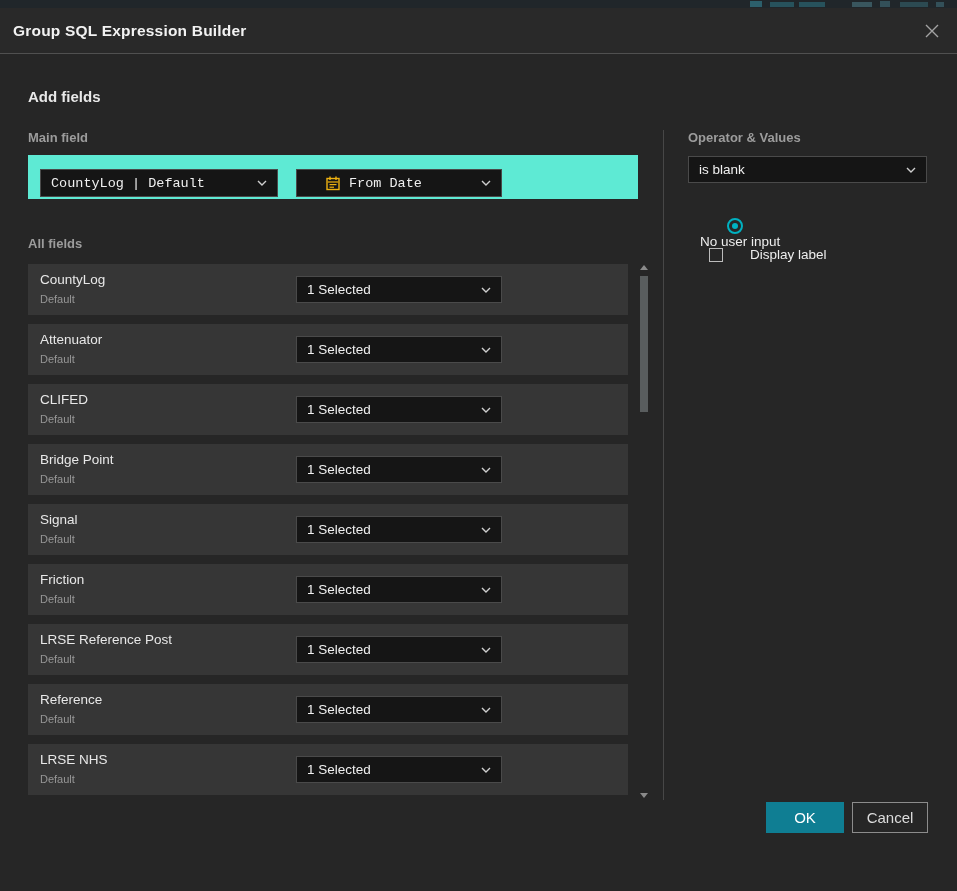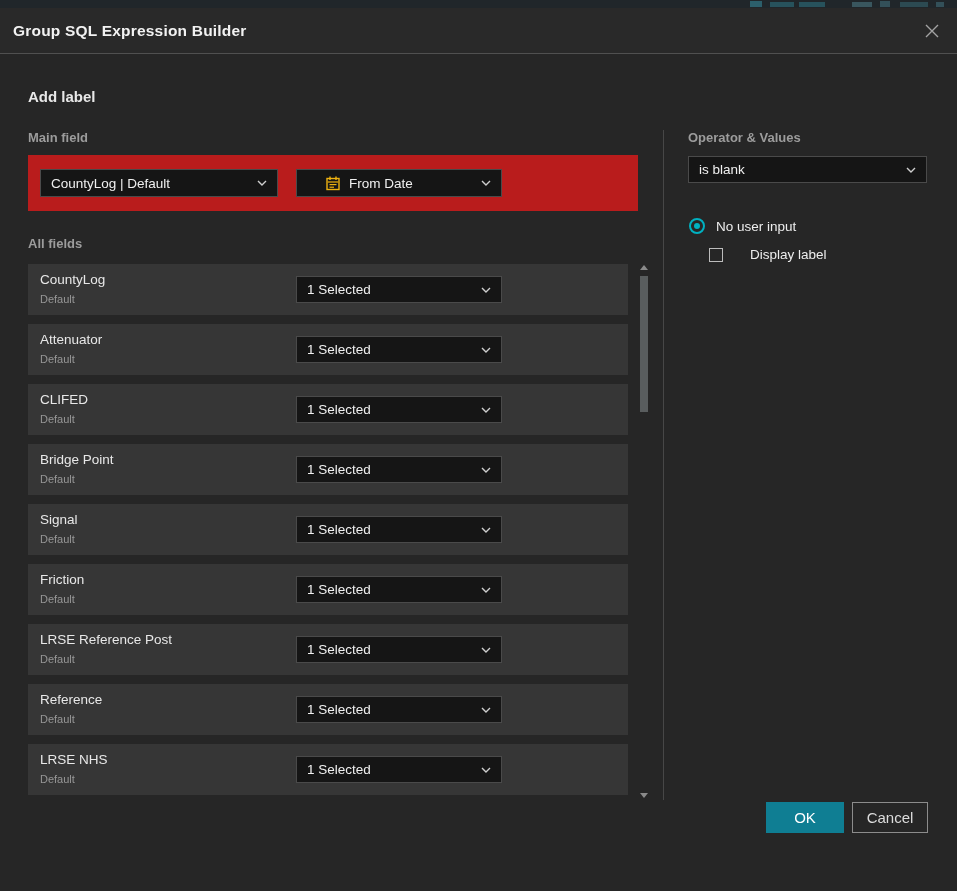--- a/index.html
+++ b/index.html
@@ -22,21 +22,21 @@
   .section-title { position:absolute; left:28px; top:88px; font-size:15px; font-weight:700; color:#e8e8e8; }
   .sub-label { position:absolute; font-size:13px; font-weight:700; color:#9c9c9c; }
 
   
   .select { position:absolute; background:#151515; border:1px solid #4a4a4a;
     color:#f0f0f0; font-size:13.5px; display:flex; align-items:center;
     padding:0 10px; cursor:pointer; }
   .select .txt { flex:1; white-space:nowrap; overflow:hidden; }
   .select .chev { flex:none; margin-left:6px; display:flex; align-items:center; }
 
-  .main-field-box { position:absolute; left:28px; top:155px; width:610px; height:56px; background:#b91c1c; }
+  .main-field-box { position:absolute; left:28px; top:155px; width:610px; height:44px; background:#5eead4;font-family:Liberation Mono, monospace; }
 
   
   .rows { position:absolute; left:28px; top:264px; width:600px; }
   .frow { position:relative; width:600px; height:51px; margin-bottom:9px; background:#363636; }
   .frow .fname { position:absolute; left:12px; top:8px; font-size:13.5px; color:#e8e8e8; }
   .frow .fsub  { position:absolute; left:12px; top:29px; font-size:11px; color:#979797; }
   .frow .select { left:268px; top:12px; width:206px; height:27px; }
 
   
   .scrollbar { position:absolute; left:639px; top:263px; width:11px; height:537px; }
@@ -44,21 +44,21 @@
     border-left:4px solid transparent; border-right:4px solid transparent; border-bottom:5px solid #8a8a8a; }
   .sb-thumb { position:absolute; left:1px; top:13px; width:8px; height:136px; background:#595d5e; }
   .sb-down { position:absolute; left:1px; bottom:2px; width:0; height:0;
     border-left:4px solid transparent; border-right:4px solid transparent; border-top:5px solid #8a8a8a; }
 
   .vdivider { position:absolute; left:663px; top:130px; width:1px; height:670px; background:#474747; }
 
   
   .op-select { left:688px; top:156px; width:239px; height:27px; }
 
-  .radio-row { position:absolute; left:689px; top:218px; display:flex; align-items:center; cursor:pointer; }
+  .radio-row { position:absolute; left:689px; top:218px; display:flex; align-items:center; cursor:pointer;flex-direction:column; }
   .radio { width:16px; height:16px; border-radius:50%; border:2px solid #00b1c1;
     position:relative; background:transparent; flex:none; }
   .radio.on::after { content:""; position:absolute; left:3px; top:3px; width:6px; height:6px;
     border-radius:50%; background:#00b1c1; }
   .radio-label { margin-left:11px; font-size:13.5px; color:#ededed; }
 
   .check-row { position:absolute; left:709px; top:247px; display:flex; align-items:center; cursor:pointer; }
   .checkbox { width:14px; height:14px; border:1.5px solid #bcbcbc; background:transparent; flex:none; }
   .check-label { margin-left:27px; font-size:13.5px; color:#ededed; }
 
@@ -85,21 +85,21 @@
 
   <div class="titlebar">
     <div class="title">Group SQL Expression Builder</div>
     <div class="close-btn">
       <svg width="16" height="16" viewBox="0 0 16 16">
         <path d="M2 2 L14 14 M14 2 L2 14" stroke="#a3a3a3" stroke-width="1.4" fill="none"></path>
       </svg>
     </div>
   </div>
 
-  <div class="section-title">Add label</div>
+  <div class="section-title">Add fields</div>
 
   <div class="sub-label" style="left:28px; top:130px;">Main field</div>
   <div class="main-field-box">
     <div class="select" style="left:12px; top:14px; width:238px; height:28px;">
       <span class="txt">CountyLog | Default</span>
       <span class="chev">
         <svg width="10" height="6" viewBox="0 0 10 6">
             <path d="M1 1l4 4 4-4" stroke="#cfcfcf" stroke-width="1.4" fill="none"></path>
           </svg>
       </span>

